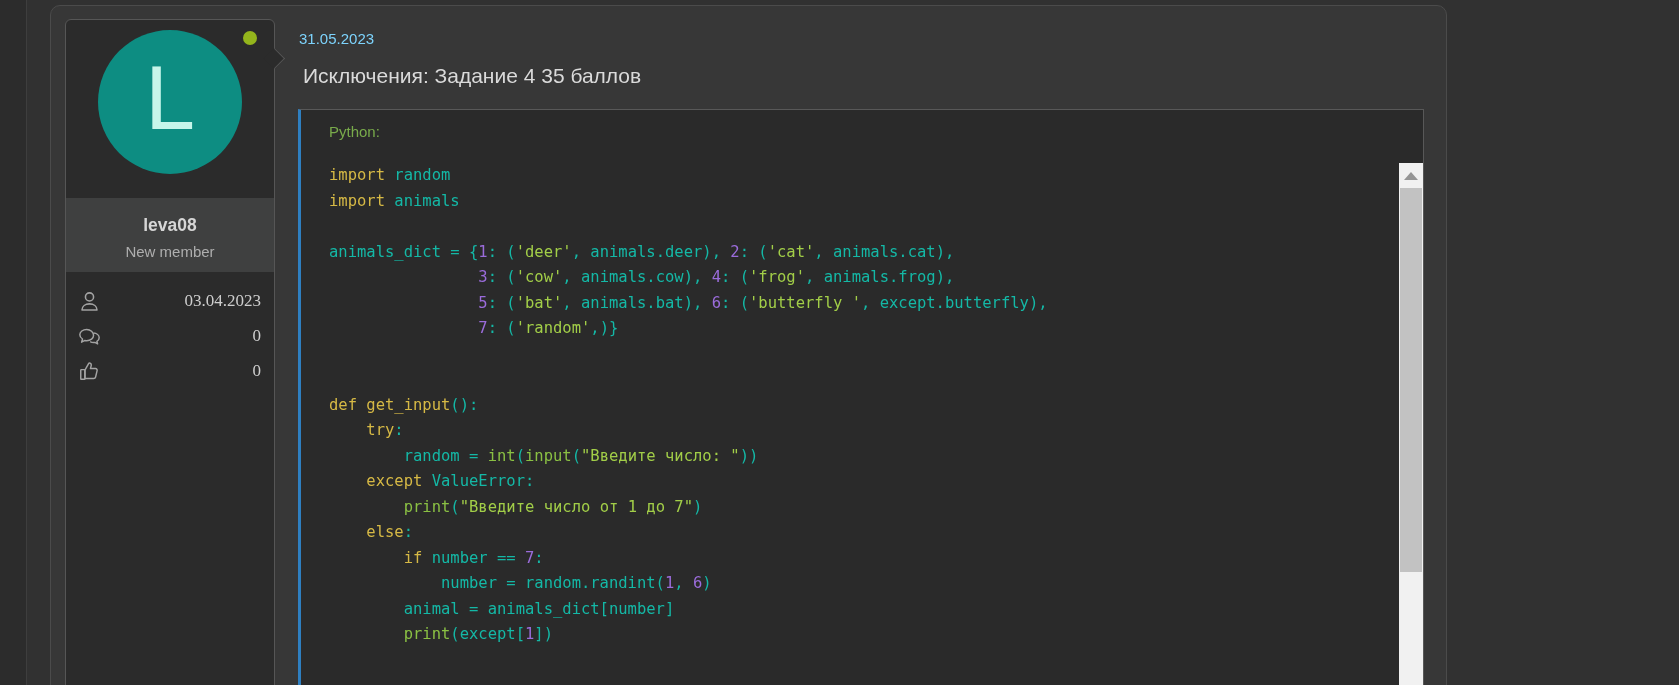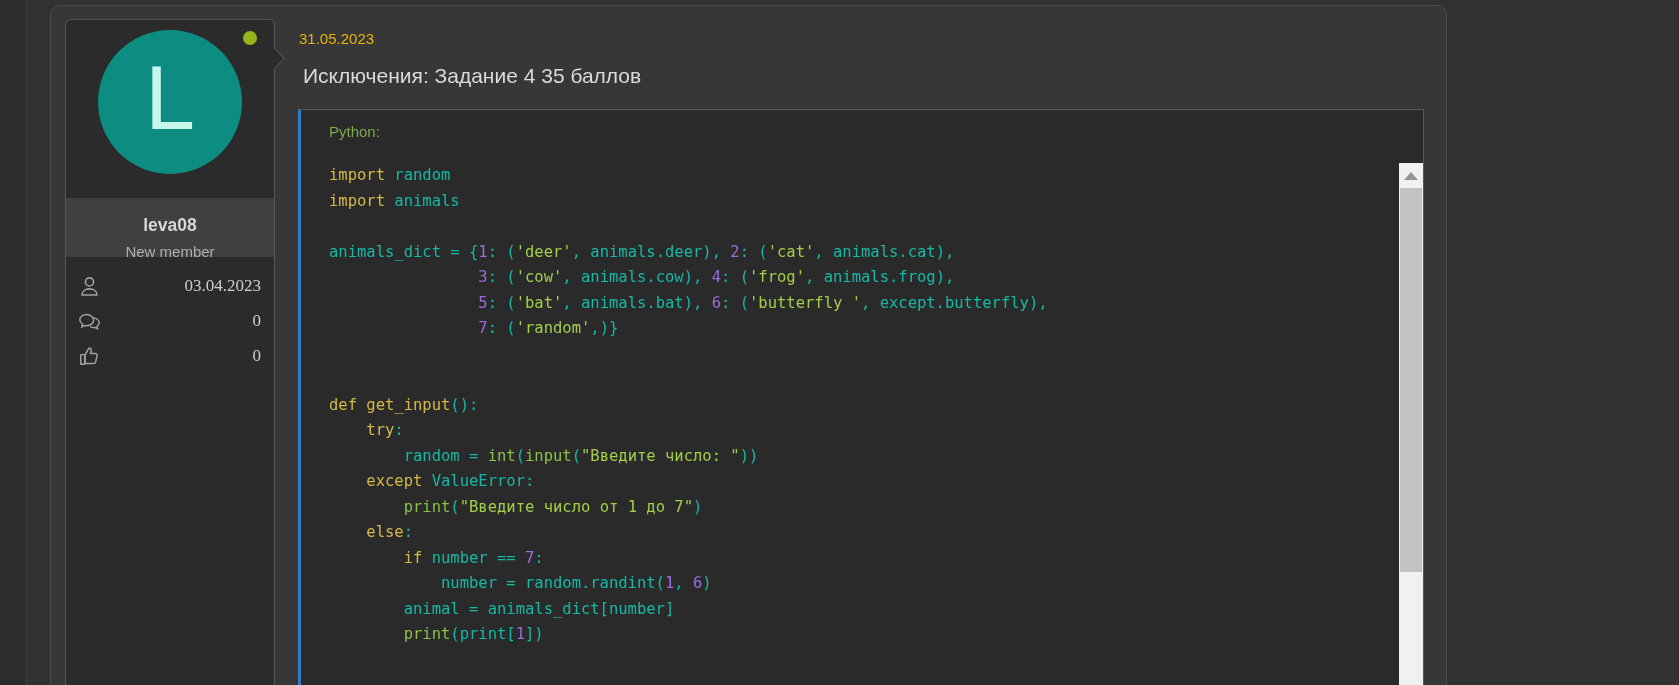--- a/index.html
+++ b/index.html
@@ -20,31 +20,31 @@
   .avatar-section { position:relative; height:178px; }
   .avatar { position:absolute; left:32px; top:10px; width:144px; height:144px; border-radius:50%;
             background:#0d8d82; display:flex; align-items:center; justify-content:center; }
   .avatar span { color:#c6f6ea; font-size:90px; font-weight:400; line-height:1;
                  transform:translateY(-4px); }
   .online-dot { position:absolute; left:177px; top:11px; width:14px; height:14px;
                 border-radius:50%; background:#94b51c; }
   .bubble-tail { position:absolute; right:-8px; top:31px; width:15px; height:15px;
                  background:#2b2b2b; border-top:1px solid #565656; border-right:1px solid #565656;
                  transform:rotate(45deg); }
-  .user-head { height:59px; background:#3f4040; text-align:center; padding-top:17px; }
+  .user-head { height:74px; background:#3f4040; text-align:center; padding-top:17px; }
   .username { color:#d6d6d6; font-size:17.5px; font-weight:bold; }
   .user-role { color:#aeaeae; font-size:15px; margin-top:7px; }
   .user-stats { padding:16px 13px 0 11px; }
   .stat-row { display:flex; align-items:center; justify-content:space-between;
               height:26px; margin-bottom:9px; }
   .stat-row svg { width:25px; height:25px; flex:0 0 auto; }
   .stat-value { font-family:"Liberation Serif", serif; font-size:17px; color:#cecece; }
 
   
-  .post-date { position:absolute; left:248px; top:24px; font-size:15px; color:#eab308; cursor:pointer; }
+  .post-date { position:absolute; left:248px; top:24px; font-size:15px; color:#7dd3fc; cursor:pointer; }
   .post-title { position:absolute; left:252px; top:58px; font-size:21px; font-weight:normal; color:#dadada; }
 
   
   .code-block { position:absolute; left:247px; top:103px; width:1126px; height:600px;
                 background:#2a2a2a; border:1px solid #585858; border-left:3px solid #2e7fc1; }
   .code-lang { position:absolute; left:28px; top:13px; font-size:15px; color:#79ab4b; }
   .code-content { position:absolute; left:28px; top:53px; right:34px; bottom:0;
                   font-family:"DejaVu Sans Mono", monospace; font-size:15.5px;
                   line-height:25.5px; color:#f0f0f0; overflow:hidden; }
   .code-line { white-space:pre; }
@@ -120,21 +120,21 @@
             <div class="code-line">&nbsp;</div>
             <div class="code-line"><span class="tok-kw">def</span><span class="tok-pl"> </span><span class="tok-fn">get_input</span><span class="tok-pl">():</span></div>
             <div class="code-line"><span class="tok-pl">    </span><span class="tok-kw">try</span><span class="tok-pl">:</span></div>
             <div class="code-line"><span class="tok-pl">        random = </span><span class="tok-bi">int</span><span class="tok-pl">(</span><span class="tok-bi">input</span><span class="tok-pl">(</span><span class="tok-str">"Введите число: "</span><span class="tok-pl">))</span></div>
             <div class="code-line"><span class="tok-pl">    </span><span class="tok-kw">except</span><span class="tok-pl"> ValueError:</span></div>
             <div class="code-line"><span class="tok-pl">        </span><span class="tok-bi">print</span><span class="tok-pl">(</span><span class="tok-str">"Введите число от 1 до 7"</span><span class="tok-pl">)</span></div>
             <div class="code-line"><span class="tok-pl">    </span><span class="tok-kw">else</span><span class="tok-pl">:</span></div>
             <div class="code-line"><span class="tok-pl">        </span><span class="tok-kw">if</span><span class="tok-pl"> number == </span><span class="tok-num">7</span><span class="tok-pl">:</span></div>
             <div class="code-line"><span class="tok-pl">            number = random.randint(</span><span class="tok-num">1</span><span class="tok-pl">, </span><span class="tok-num">6</span><span class="tok-pl">)</span></div>
             <div class="code-line"><span class="tok-pl">        animal = animals_dict[number]</span></div>
-            <div class="code-line"><span class="tok-pl">        </span><span class="tok-bi">print</span><span class="tok-pl">(print[</span><span class="tok-num">1</span><span class="tok-pl">])</span></div>
+            <div class="code-line"><span class="tok-pl">        </span><span class="tok-bi">print</span><span class="tok-pl">(except[</span><span class="tok-num">1</span><span class="tok-pl">])</span></div>
           </div>
         <div class="scrollbar">
           <div class="sb-btn">
             <span class="sb-arrow"></span>
           </div>
           <div class="sb-thumb"></div>
         </div>
       </div>
 
     </div>

